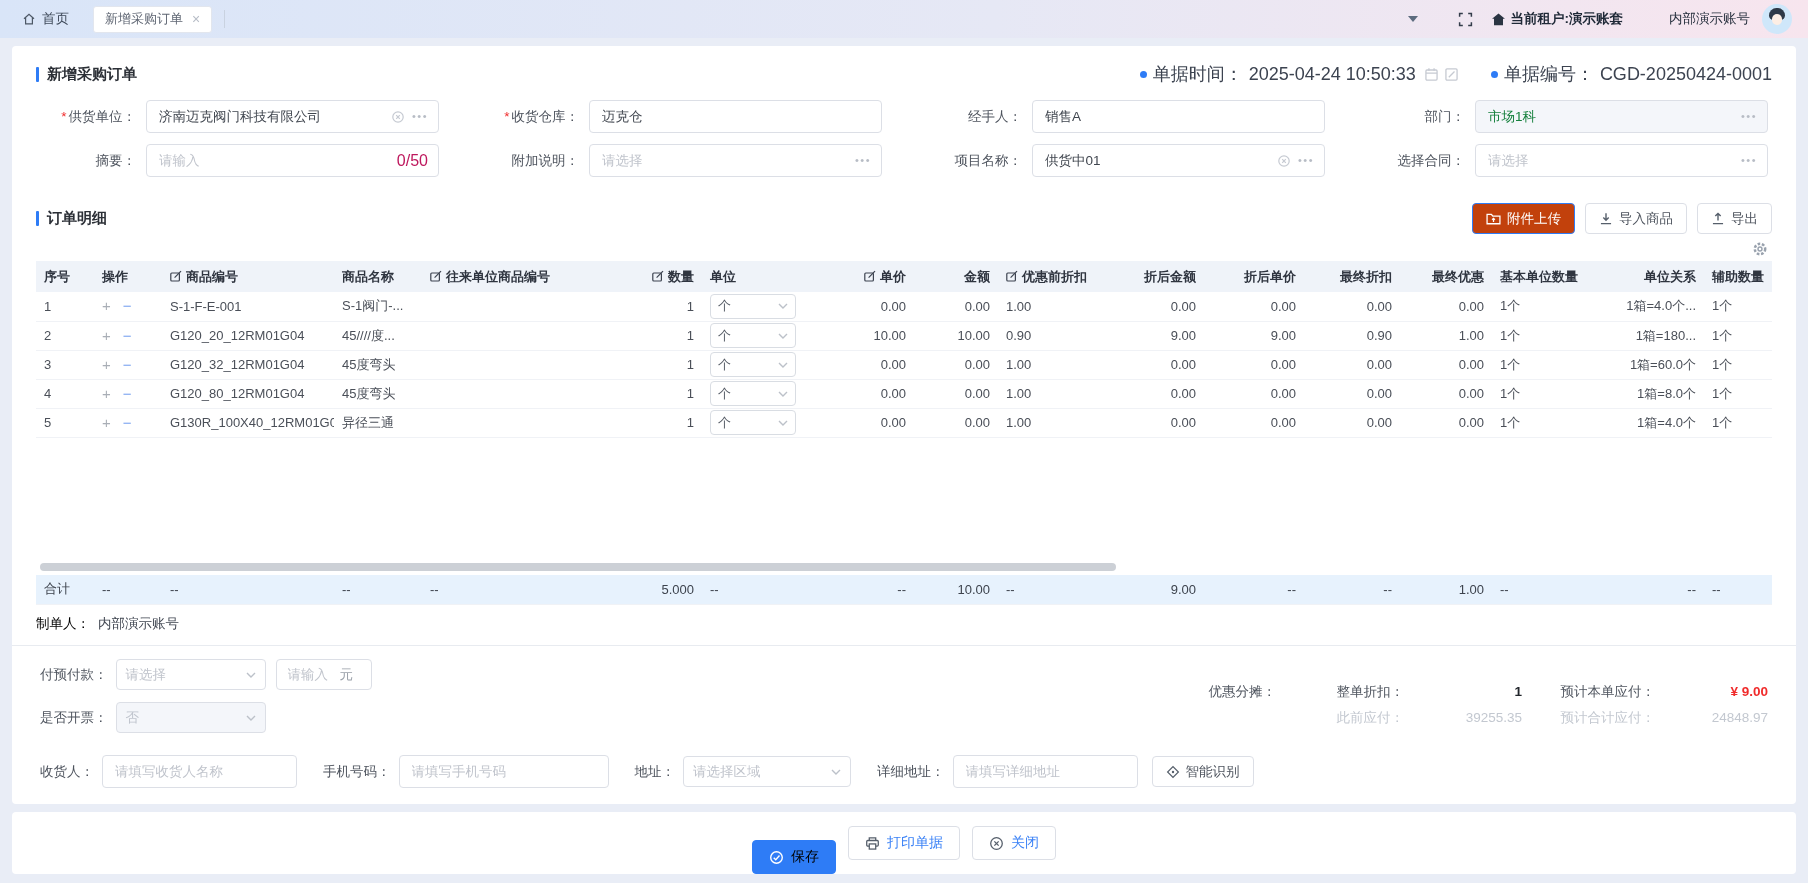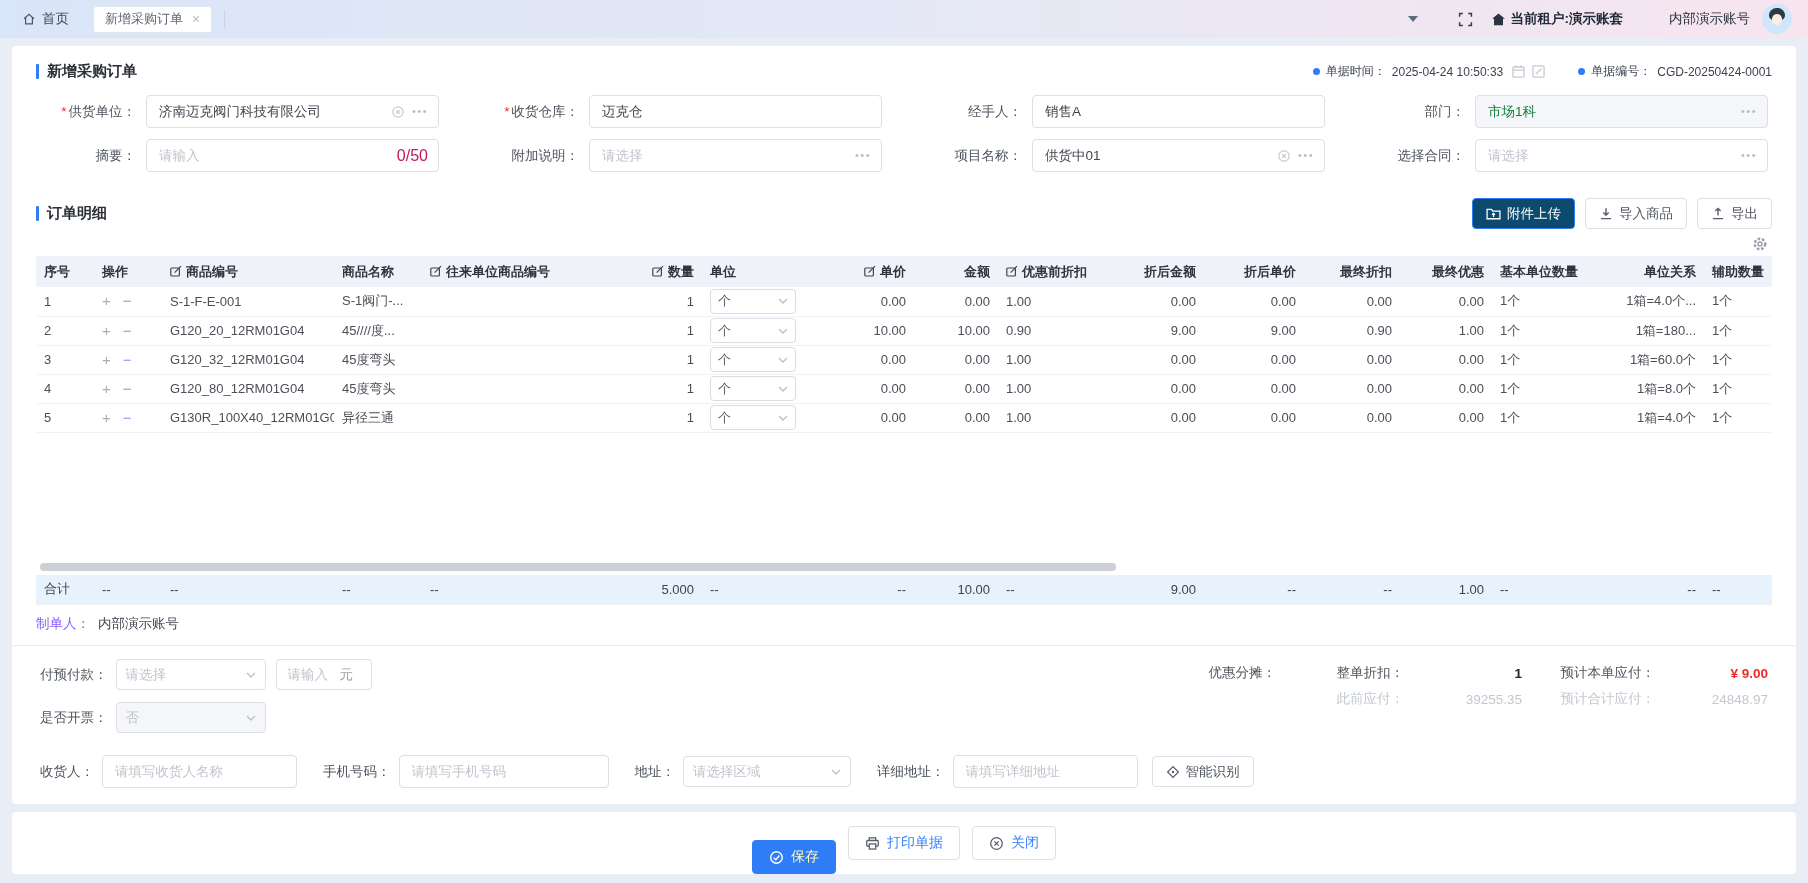--- a/index.html
+++ b/index.html
@@ -31,21 +31,21 @@
   .avatar { width:30px; height:30px; border-radius:50%; background:#cfe7fa; position:relative; overflow:hidden; cursor:pointer; }
   .avatar .hair { position:absolute; top:4px; left:7px; width:16px; height:12px; background:#2e3947; border-radius:8px 8px 5px 5px; }
   .avatar .face { position:absolute; top:10px; left:10px; width:10px; height:11px; background:#fdeee4; border-radius:5px; }
 
   
   .panel { flex:1; margin:8px 12px; background:#fff; border-radius:4px; display:flex; flex-direction:column; min-height:0; }
 
   .doc-head { display:flex; justify-content:space-between; align-items:center; padding:16px 24px 0; }
   .sec-title { display:flex; align-items:center; gap:8px; font-size:15px; font-weight:700; color:#2b2f36; }
   .sec-title .bar { width:3px; height:15px; background:#2e7cf6; border-radius:1px; }
-  .doc-meta { display:flex; align-items:center; gap:6px; font-size:12px; color:#3c4350; }
+  .doc-meta { display:flex; align-items:center; gap:6px; font-size:18px; color:#3c4350; }
   .meta-dot { width:7px; height:7px; border-radius:50%; background:#2e7cf6; }
   .meta-dot.second { margin-left:26px; }
   .meta-icons { display:flex; align-items:center; gap:5px; margin-left:2px; }
   .icn { stroke:#c6cad2; fill:none; stroke-width:1.2; }
 
   
   .form-grid { display:grid; grid-template-columns:repeat(4,1fr); column-gap:44px; row-gap:11px; padding:14px 28px 16px; }
   .field { display:flex; align-items:center; min-width:0; }
   .flabel { flex:0 0 106px; text-align:right; font-size:13.5px; color:#4e545e; padding-right:10px; white-space:nowrap; }
   .req { color:#f02b2b; font-style:normal; margin-right:2px; }
@@ -58,21 +58,21 @@
   .sfx { display:flex; align-items:center; gap:7px; }
   .more { font-size:11px; letter-spacing:1.5px; color:#b7bcc5; cursor:pointer; line-height:1; }
   .counter { font-size:16px; color:#be185d; }
 
   
   .detail-head { display:flex; justify-content:space-between; align-items:center; padding:10px 24px 0; }
   .detail-btns { display:flex; gap:10px; }
   .btn { height:31px; display:inline-flex; align-items:center; gap:6px; padding:0 13px;
     border:1px solid #dcdfe6; border-radius:4px; background:#fff; color:#4e545e;
     font-size:13.5px; font-family:inherit; cursor:pointer; }
-  .btn.primary { background:#0c4a6e; border-color:#2e7cf6; color:#fff; }
+  .btn.primary { background:#c2410c; border-color:#2e7cf6; color:#fff; }
   .table-tools { display:flex; justify-content:flex-end; padding:7px 28px 4px; }
 
   .table-wrap { flex:1; display:flex; flex-direction:column; margin:0 24px; min-height:0; }
   table { border-collapse:collapse; table-layout:fixed; width:1736px; font-size:13px; }
   thead th { background:#eff3f9; height:31px; font-weight:700; color:#2f3540; text-align:left;
     padding:0 8px; white-space:nowrap; overflow:hidden; }
   th .hicon { display:inline-block; width:12px; height:12px; stroke:#3c4350; fill:none; stroke-width:1.2;
     vertical-align:-1px; margin-right:4px; }
   tbody td { height:29px; border-bottom:1px solid #f0f2f6; padding:0 8px; color:#4a4f58;
     white-space:nowrap; overflow:hidden; }
@@ -83,25 +83,25 @@
   .unit-select { width:86px; height:25px; border:1px solid #d9dde3; border-radius:4px;
     display:inline-flex; align-items:center; justify-content:space-between; padding:0 7px;
     color:#565c66; vertical-align:middle; cursor:pointer; background:#fff; }
   .chev { width:10px; height:6px; stroke:#bcc1c9; fill:none; stroke-width:1.4; }
   .table-empty { flex:1; min-height:40px; }
   .hscroll { height:9px; margin:2px 0 3px; }
   .hthumb { width:62%; height:8px; background:#ccd0d6; border-radius:4px; margin-left:4px; cursor:pointer; }
   #total-table td { background:#e7f2fd; height:30px; padding:0 8px; color:#3d434d; white-space:nowrap; overflow:hidden; }
 
   .creator { padding:10px 24px 12px; font-size:13.5px; color:#3f4550; }
-  .creator .lbl { margin-right:8px; color:#8b5cf6; }
+  .creator .lbl { margin-right:8px; color:#000000; }
   .divider { border-top:1px solid #e8ebf0; }
 
   
-  .settle { display:flex; justify-content:space-between; padding:13px 28px 0; }
+  .settle { display:flex; justify-content:space-between; padding:13px 28px 0;align-items:center; }
   .srow { display:flex; align-items:center; margin-bottom:12px; }
   .slabel { font-size:13.5px; color:#4e545e; margin-right:8px; white-space:nowrap; }
   .sel { width:150px; height:31px; border:1px solid #dcdfe6; border-radius:4px; background:#fff;
     display:flex; align-items:center; justify-content:space-between; padding:0 9px;
     font-size:13.5px; color:#c0c4cc; cursor:pointer; }
   .sel.disabled { background:#f4f6fa; color:#bfc4cd; }
   .amt { width:96px; height:31px; border:1px solid #dcdfe6; border-radius:4px; margin-left:10px;
     display:flex; align-items:center; gap:6px; padding:0 9px; font-size:13.5px; }
   .amt input { border:0; outline:0; width:48px; font-size:13.5px; color:#40464f; background:transparent; font-family:inherit; }
   .amt input::placeholder { color:#c0c4cc; }
@@ -121,21 +121,21 @@
   .w195 { width:195px; flex:0 0 195px; } .w210 { width:210px; flex:0 0 210px; }
   .w168 { width:168px; flex:0 0 168px; } .w185 { width:185px; flex:0 0 185px; }
   .smart-btn { margin-left:14px; }
 
   
   .footerbar { flex:0 0 54px; margin:0 12px 9px; background:#fff; border-radius:4px;
     display:flex; align-items:center; justify-content:center; gap:12px; }
   .abtn { height:34px; display:inline-flex; align-items:center; gap:7px; padding:0 16px;
     border:1px solid #dcdfe6; border-radius:4px; background:#fff; color:#3b82f6;
     font-size:14px; font-family:inherit; cursor:pointer; }
-  .abtn.primary { background:#2e7cf6; border-color:#2e7cf6; color:#fef9c3;margin-top:28px; }
+  .abtn.primary { background:#2e7cf6; border-color:#2e7cf6; color:#000000;margin-top:28px; }
 </style>
 </head>
 <body>
 
 <div class="topbar">
   <div class="tabs">
     <div class="tab-home">
       <svg width="14" height="14" viewBox="0 0 14 14" fill="none" stroke="#4d5866" stroke-width="1.2">
           <path d="M2 6.8 L7 2.2 L12 6.8 M3.6 5.8 V11.8 H10.4 V5.8"></path>
         </svg>

